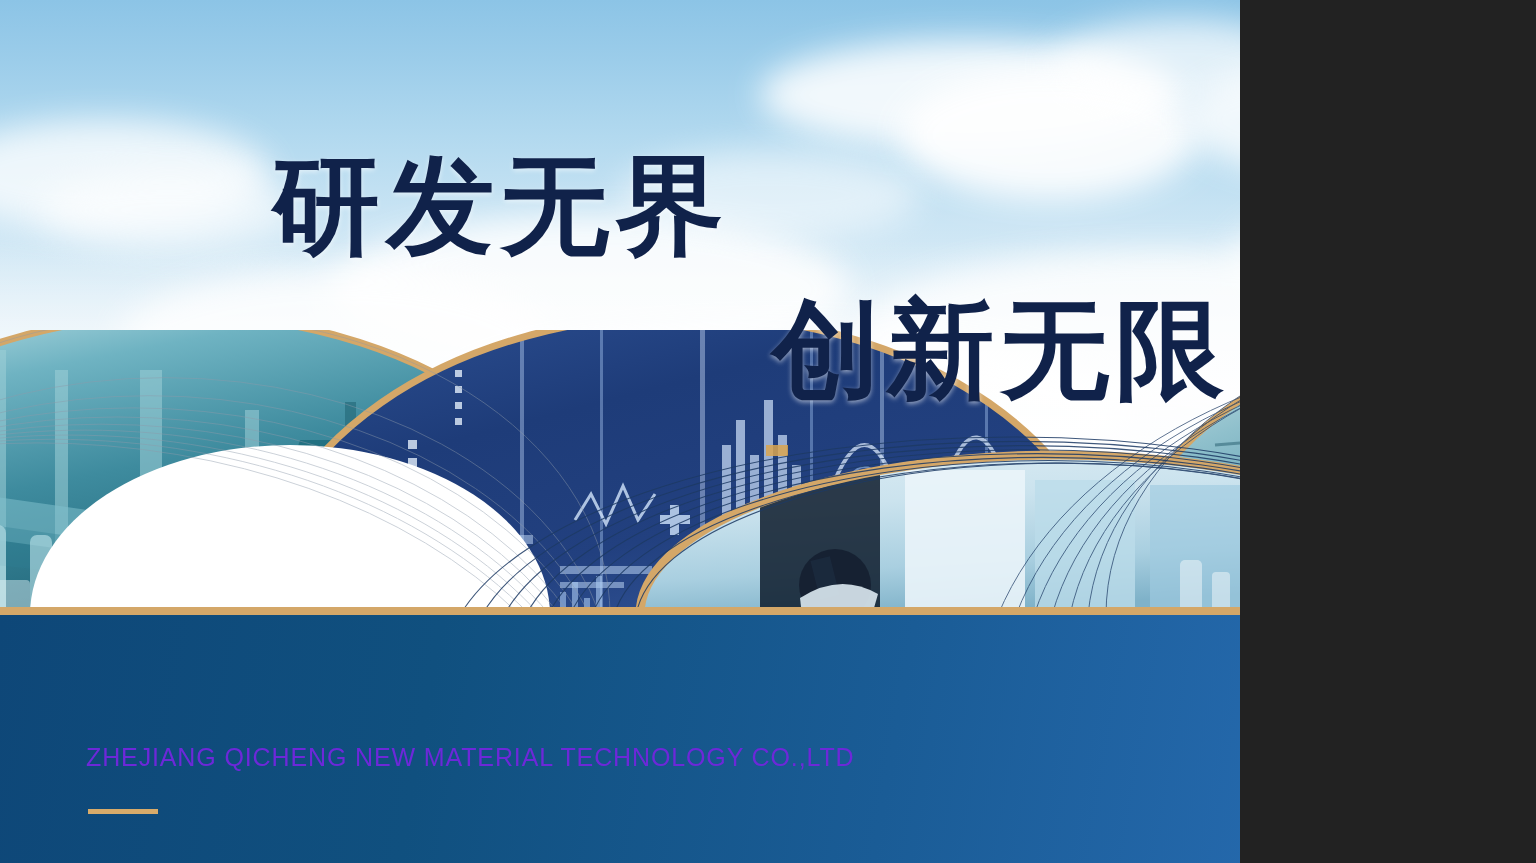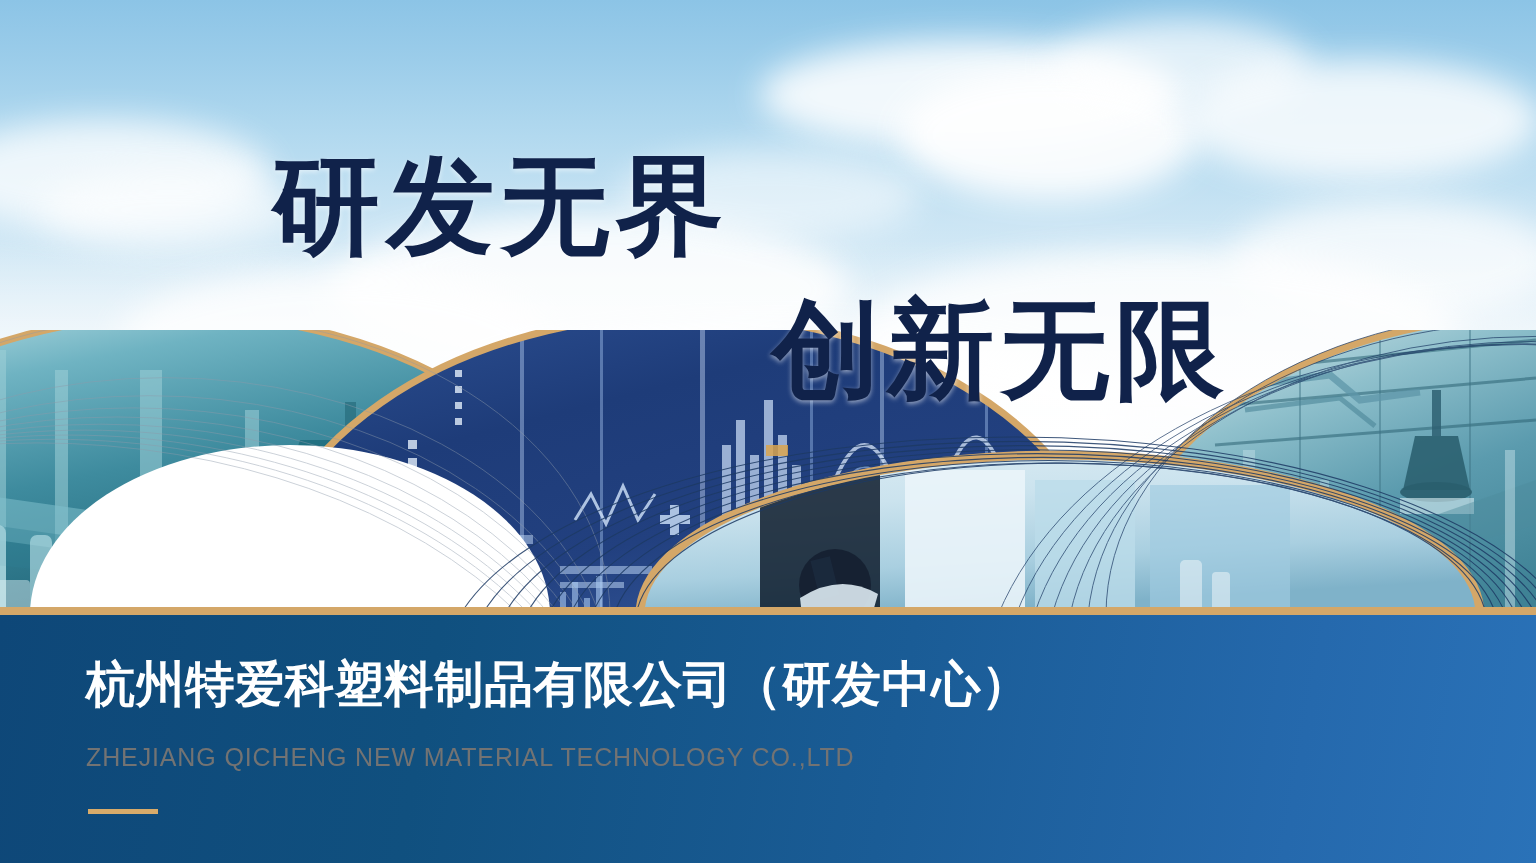--- a/index.html
+++ b/index.html
@@ -1,20 +1,20 @@
 <!DOCTYPE html>
 <html><head>
 <meta charset="utf-8">
 <style>
   html,body{margin:0;padding:0;background:#222;}
   *{box-sizing:border-box;}
 
   .slide{
     position:relative;
-    width:1536px;height:863px;
+    width:1240px;height:863px;
     overflow:hidden;
     font-family:"Liberation Sans","DejaVu Sans",sans-serif;
     background:#ffffff;
   }
 
   
   .sky{
     position:absolute;left:0;top:0;width:1536px;height:620px;
     background:linear-gradient(to bottom,
         #8cc4e6 0%,
@@ -75,21 +75,21 @@
     position:absolute;left:0;top:615px;width:1536px;height:248px;
     background:linear-gradient(100deg,#0e4778 0%,#10507f 28%,#1a5c96 58%,#2569ad 84%,#2a72b8 100%);
   }
   .footer-cn{
     position:absolute;left:86px;top:660px;
     color:#ffffff;font-weight:bold;font-size:49px;line-height:1;
     letter-spacing:.015em;white-space:nowrap;
   }
   .footer-en{
     position:absolute;left:86px;top:745px;
-    color:#737373;font-size:25px;line-height:1;
+    color:#6d28d9;font-size:25px;line-height:1;
     letter-spacing:.035em;white-space:nowrap;
   }
   .footer-rule{
     position:absolute;left:88px;top:809px;width:70px;height:5px;
     background:#d8ab6a;
   }
 </style>
 </head>
 <body>
 
@@ -360,17 +360,16 @@
   </div>
 
   <div class="title-wrap">
     <div class="t-line t1">研发无界</div>
     <div class="t-line t2">创新无限</div>
   </div>
 
   <div class="gold-band"></div>
 
   <div class="footer"></div>
-  <div class="footer-cn">杭州特爱科塑料制品有限公司（研发中心）</div>
   <div class="footer-en">ZHEJIANG QICHENG NEW MATERIAL TECHNOLOGY  CO.,LTD</div>
   <div class="footer-rule"></div>
 
 </div>
 
 </body></html>

